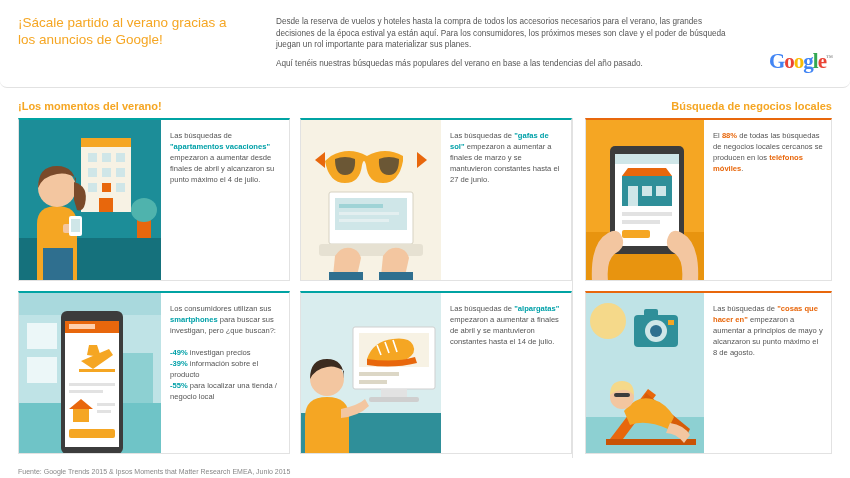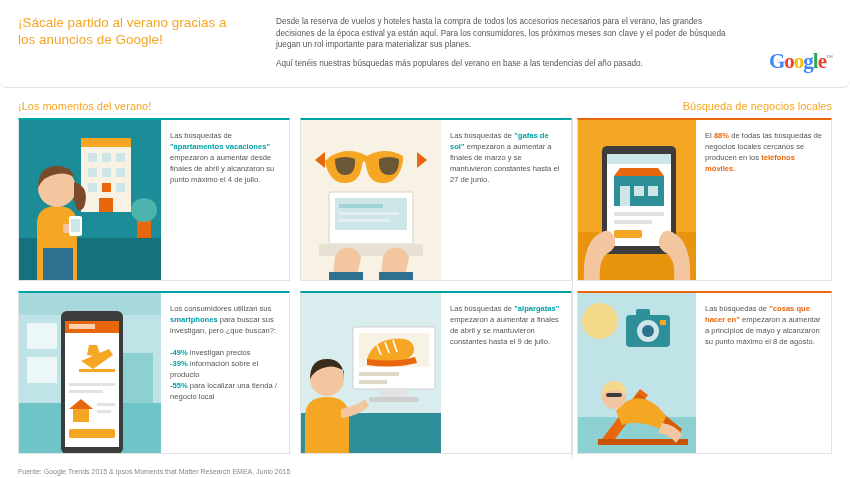--- a/index.html
+++ b/index.html
@@ -58,33 +58,33 @@
   
   .section-bar {
     display: flex;
     padding: 12px 18px 6px 18px;
   }
   .sec-left { width: 555px; }
   .sec-right { width: 265px; padding-left: 16px; text-align: right; }
   .sec-title {
     font-size: 11px;
     color: #f5a623;
-    font-weight: normal;
+    font-weight: bold;
   }
 
   
   .main {
     display: flex;
     padding: 0 18px;
     height: 340px;
   }
   .col-left { width: 555px; display: flex; flex-direction: column; gap: 10px; }
   .col-right {
     width: 265px;
-    padding-left: 4px;
+    padding-left: 12px;
     border-left: 1px solid #e2e2e2;
     display: flex; flex-direction: column; gap: 10px;
   }
 
   .card {
     border: 1px solid #e2e2e2;
     display: flex;
     background: #fff;
     overflow: hidden;
   }
@@ -314,21 +314,21 @@
 
               <path d="M4 161 L4 124 Q4 104 26 104 Q48 104 48 124 L48 161 Z" fill="#f5a623"></path>
               <circle cx="26" cy="86" r="17" fill="#f3c6a0"></circle>
               <path d="M9 86 Q9 66 26 66 Q43 66 43 86 L43 78 Q34 72 26 74 Q14 76 9 86Z" fill="#3c2b1f"></path>
               <path d="M40 116 q18 -4 24 -10 l4 7 q-10 10 -28 12 z" fill="#f3c6a0"></path>
             </svg>
           </div>
           <div class="card-text">
             <span>Las búsquedas de</span>
             <span class="teal">"alpargatas"</span>
-            <span>empezaron a aumentar a finales de abril y se mantuvieron constantes hasta el 9 de julio.</span>
+            <span>empezaron a aumentar a finales de abril y se mantuvieron constantes hasta el 14 de julio.</span>
           </div>
         </div>
       </div>
     </div>
 
     <div class="col-right">
 
       <div class="card r1 card-top-accent-orange">
         <div class="card-illus bg-orange">
           <svg width="118" height="161" viewBox="0 0 118 161">

